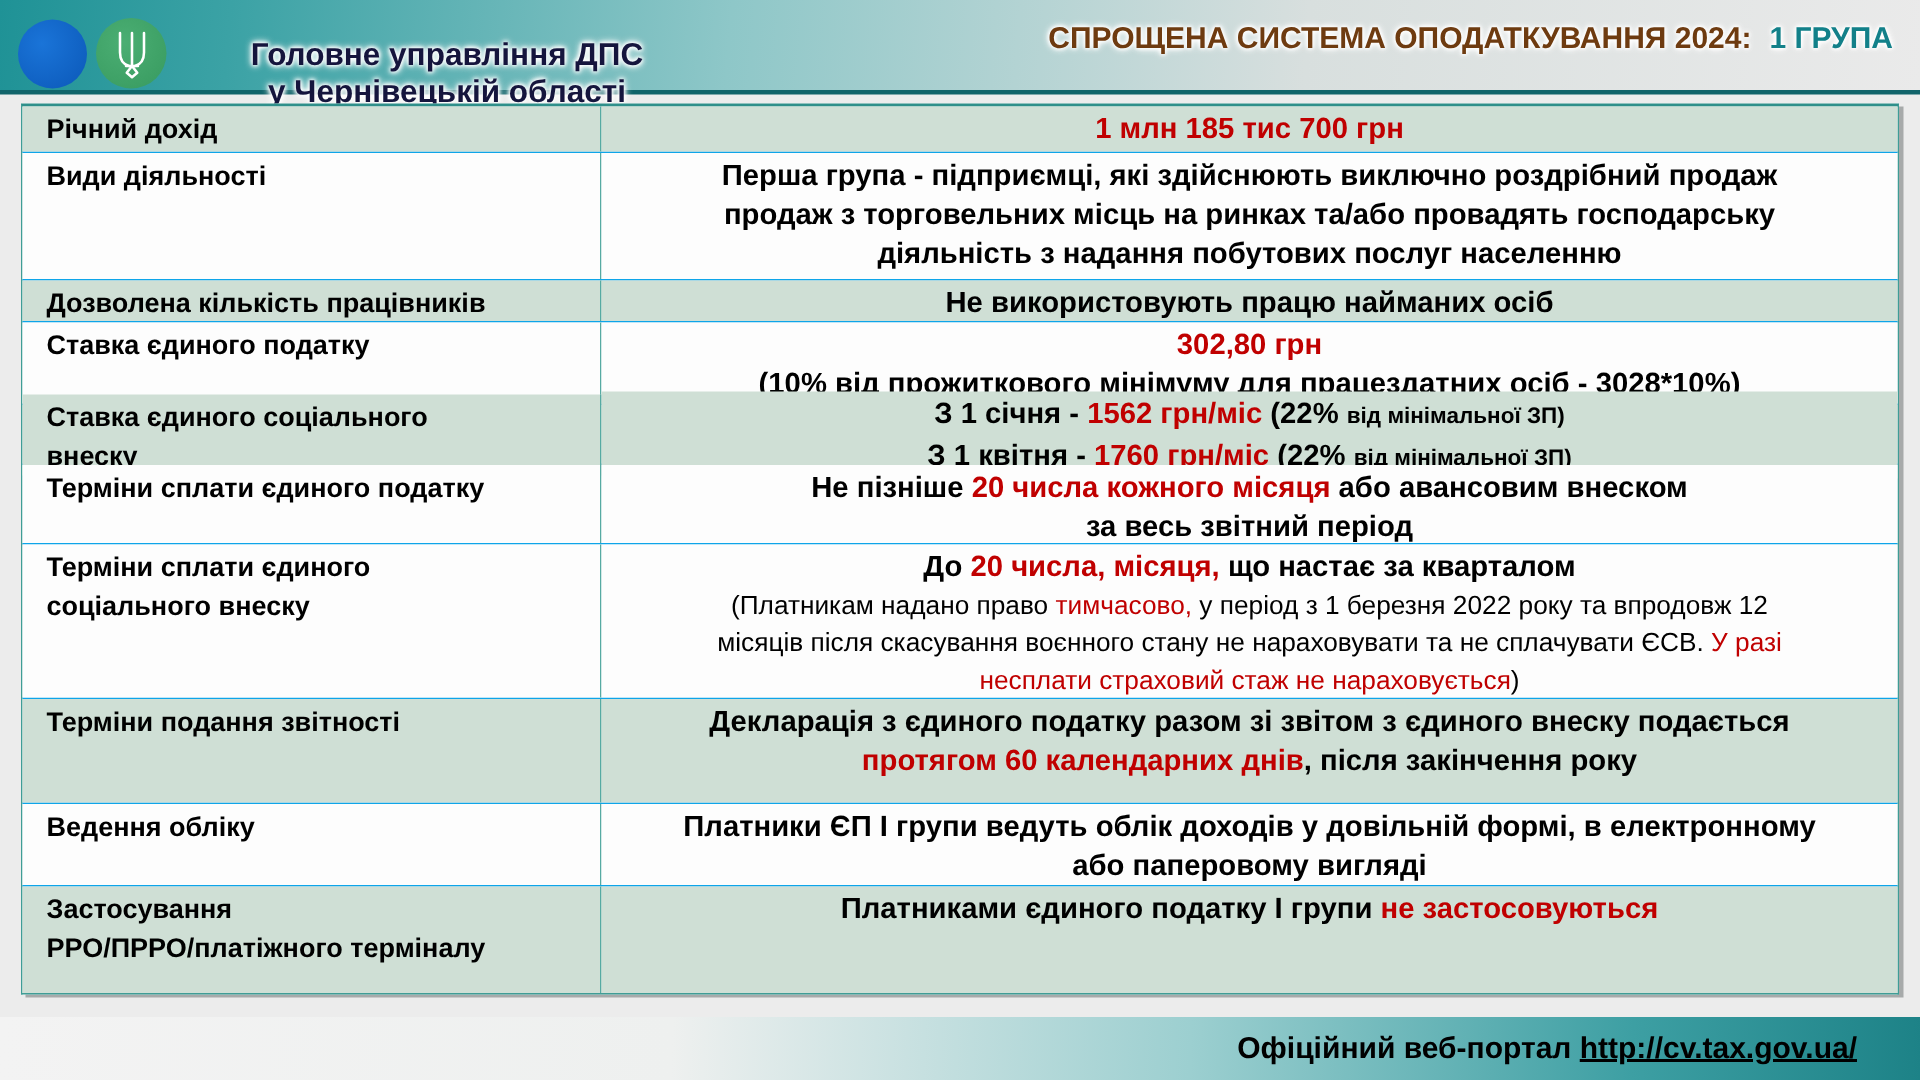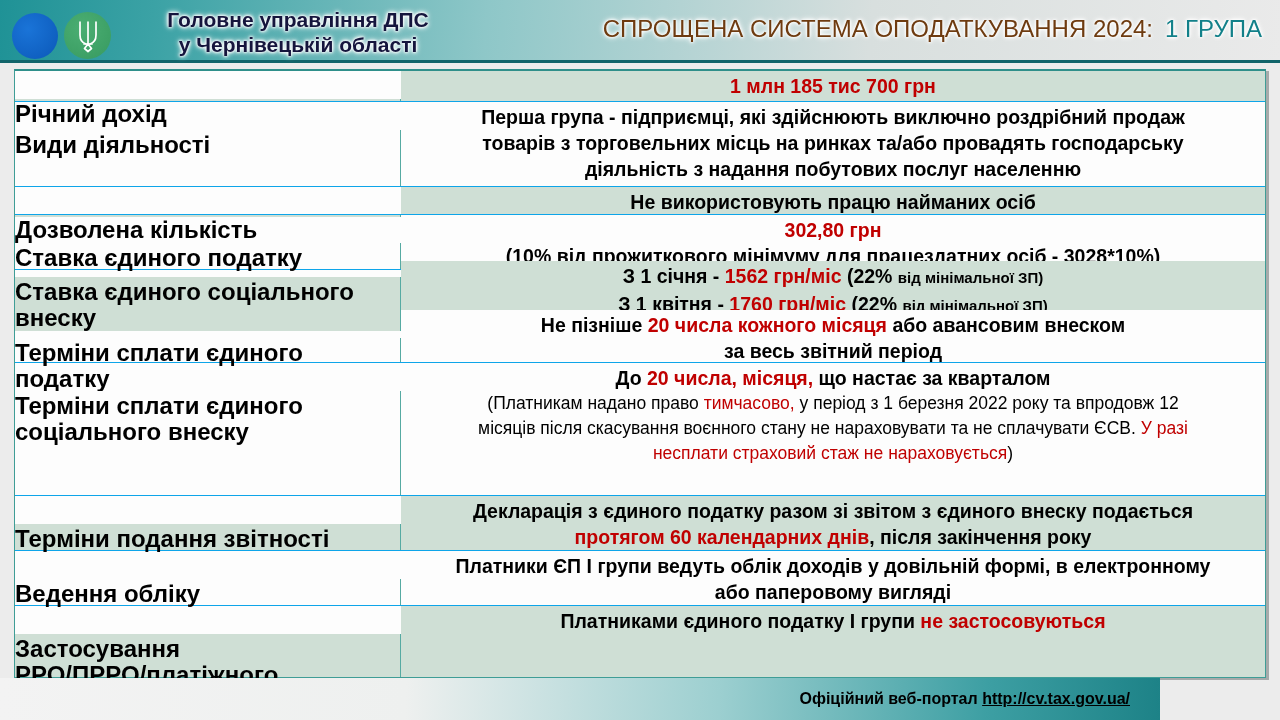--- a/index.html
+++ b/index.html
@@ -18,61 +18,60 @@
   .circle-blue{
     position:absolute;left:12px;top:13px;width:46px;height:46px;border-radius:50%;
     background:radial-gradient(circle at 35% 35%,#1a74d8,#0b58b8);
   }
   .circle-green{
     position:absolute;left:64px;top:12px;width:47px;height:47px;border-radius:50%;
     background:radial-gradient(circle at 40% 35%,#4bae73,#379a5f);
     display:flex;align-items:center;justify-content:center;
   }
   .org-title{
-    position:absolute;left:126px;top:7px;width:344px;text-align:center;
+    position:absolute;left:126px;top:24px;width:344px;text-align:center;
     font-weight:bold;font-size:21px;line-height:25px;color:#15153d;
     text-shadow:0 0 3px #fff,0 0 3px #fff,0 0 5px #fff,0 0 6px rgba(255,255,255,.95);
   }
   .main-title{
     position:absolute;right:18px;top:15px;white-space:nowrap;
-    font-weight:normal;font-size:24px;color:#6e3b10;
+    font-weight:bold;font-size:20px;color:#6e3b10;
     text-shadow:0 0 3px #fff,0 0 3px #fff,0 0 5px #fff,0 0 6px rgba(255,255,255,.95);
   }
   .group-label{color:#128089;margin-left:12px;}
   
   .tax-table{
     position:absolute;left:14px;top:69px;width:1252px;
     border:1px solid #3f9d96;border-top:2px solid #2f8f8a;
     box-shadow:3px 2px 0 rgba(85,90,90,.45);
     background:#fdfdfd;box-sizing:border-box;
   }
   .t-row{display:flex;box-sizing:border-box;}
   .t-row + .t-row{border-top:1px solid #0ea5e9;}
   .cell{box-sizing:border-box;background:#fdfdfd;}
   .cell.shaded{background:#cfdfd5;}
   .cell-label{
-    width:386px;flex:0 0 386px;padding:2px 8px 0 0;
-    font-weight:bold;font-size:24px;line-height:26px;color:#000;
+    width:386px;flex:0 0 386px;padding:2px 8px 0 16px;
+    font-weight:bold;font-size:18px;line-height:26px;color:#000;
     border-right:1px solid #56aaa2;
-    margin-top:28px;
   }
   .cell-value{
     flex:1;padding:2px 14px 0;text-align:center;
     font-weight:bold;font-size:19.5px;line-height:26px;color:#000;
   }
   .vline{display:block;}
   .vline.light{font-weight:400;font-size:17.5px;line-height:25px;}
   .seg-red{color:#c00000;}
   .seg-small{font-size:15px;}
   
   .footer{
-    position:absolute;left:0;top:678px;width:1160px;height:42px;box-sizing:border-box;
+    position:absolute;left:0;top:678px;width:1280px;height:42px;box-sizing:border-box;
     background:linear-gradient(92deg,#f3f3f3 0%,#eef0ef 35%,#9ccfd0 62%,#3d9fa3 85%,#1d8287 100%);
-    display:flex;align-items:center;justify-content:flex-end;padding-right:30px;
-    font-weight:bold;font-size:16px;color:#000;
+    display:flex;align-items:center;justify-content:flex-end;padding-right:42px;
+    font-weight:bold;font-size:20px;color:#000;
   }
   .footer-link{color:#000;text-decoration:underline;cursor:pointer;}
 </style>
 </head>
 <body>
 
 <div class="header">
   <div class="circle-blue"></div>
   <div class="circle-green">
     <svg width="26" height="34" viewBox="0 0 26 34">
@@ -102,21 +101,21 @@
       <div class="cell cell-value shaded">
         <div class="vline"><span class="seg-red">1 млн 185 тис 700 грн</span></div>
       </div>
     </div>
     <div class="t-row" style="height: 85px;">
       <div class="cell cell-label">
         <div>Види діяльності</div>
       </div>
       <div class="cell cell-value">
         <div class="vline"><span>Перша група - підприємці, які здійснюють виключно роздрібний продаж</span></div>
-        <div class="vline"><span>товарів з торговельних місць на ринках та/або провадять господарську</span></div>
+        <div class="vline"><span>продаж з торговельних місць на ринках та/або провадять господарську</span></div>
         <div class="vline"><span>діяльність з надання побутових послуг населенню</span></div>
       </div>
     </div>
     <div class="t-row" style="height: 28px;">
       <div class="cell cell-label shaded">
         <div>Дозволена кількість працівників</div>
       </div>
       <div class="cell cell-value shaded">
         <div class="vline"><span>Не використовують працю найманих осіб</span></div>
       </div>
@@ -142,33 +141,33 @@
     </div>
     <div class="t-row" style="height: 53px;">
       <div class="cell cell-label">
         <div>Терміни сплати єдиного податку</div>
       </div>
       <div class="cell cell-value">
         <div class="vline"><span>Не пізніше </span><span class="seg-red">20 числа кожного місяця</span><span> або авансовим внеском</span></div>
         <div class="vline"><span>за весь звітний період</span></div>
       </div>
     </div>
-    <div class="t-row" style="height: 133px;">
+    <div class="t-row" style="height: 103px;">
       <div class="cell cell-label">
         <div>Терміни сплати єдиного</div>
         <div>соціального внеску</div>
       </div>
       <div class="cell cell-value">
         <div class="vline"><span>До </span><span class="seg-red">20 числа, місяця,</span><span> що настає за кварталом</span></div>
         <div class="vline light"><span>(Платникам надано право </span><span class="seg-red">тимчасово,</span><span> у період з 1 березня 2022 року та впродовж 12</span></div>
         <div class="vline light"><span>місяців після скасування воєнного стану не нараховувати та не сплачувати ЄСВ. </span><span class="seg-red">У разі</span></div>
         <div class="vline light"><span class="seg-red">несплати страховий стаж не нараховується</span><span>)</span></div>
       </div>
     </div>
-    <div class="t-row" style="height: 55px;">
+    <div class="t-row" style="height: 70px;">
       <div class="cell cell-label shaded">
         <div>Терміни подання звітності</div>
       </div>
       <div class="cell cell-value shaded">
         <div class="vline"><span>Декларація з єдиного податку разом зі звітом з єдиного внеску подається</span></div>
         <div class="vline"><span class="seg-red">протягом 60 календарних днів</span><span>, після закінчення року</span></div>
       </div>
     </div>
     <div class="t-row" style="height: 55px;">
       <div class="cell cell-label">

